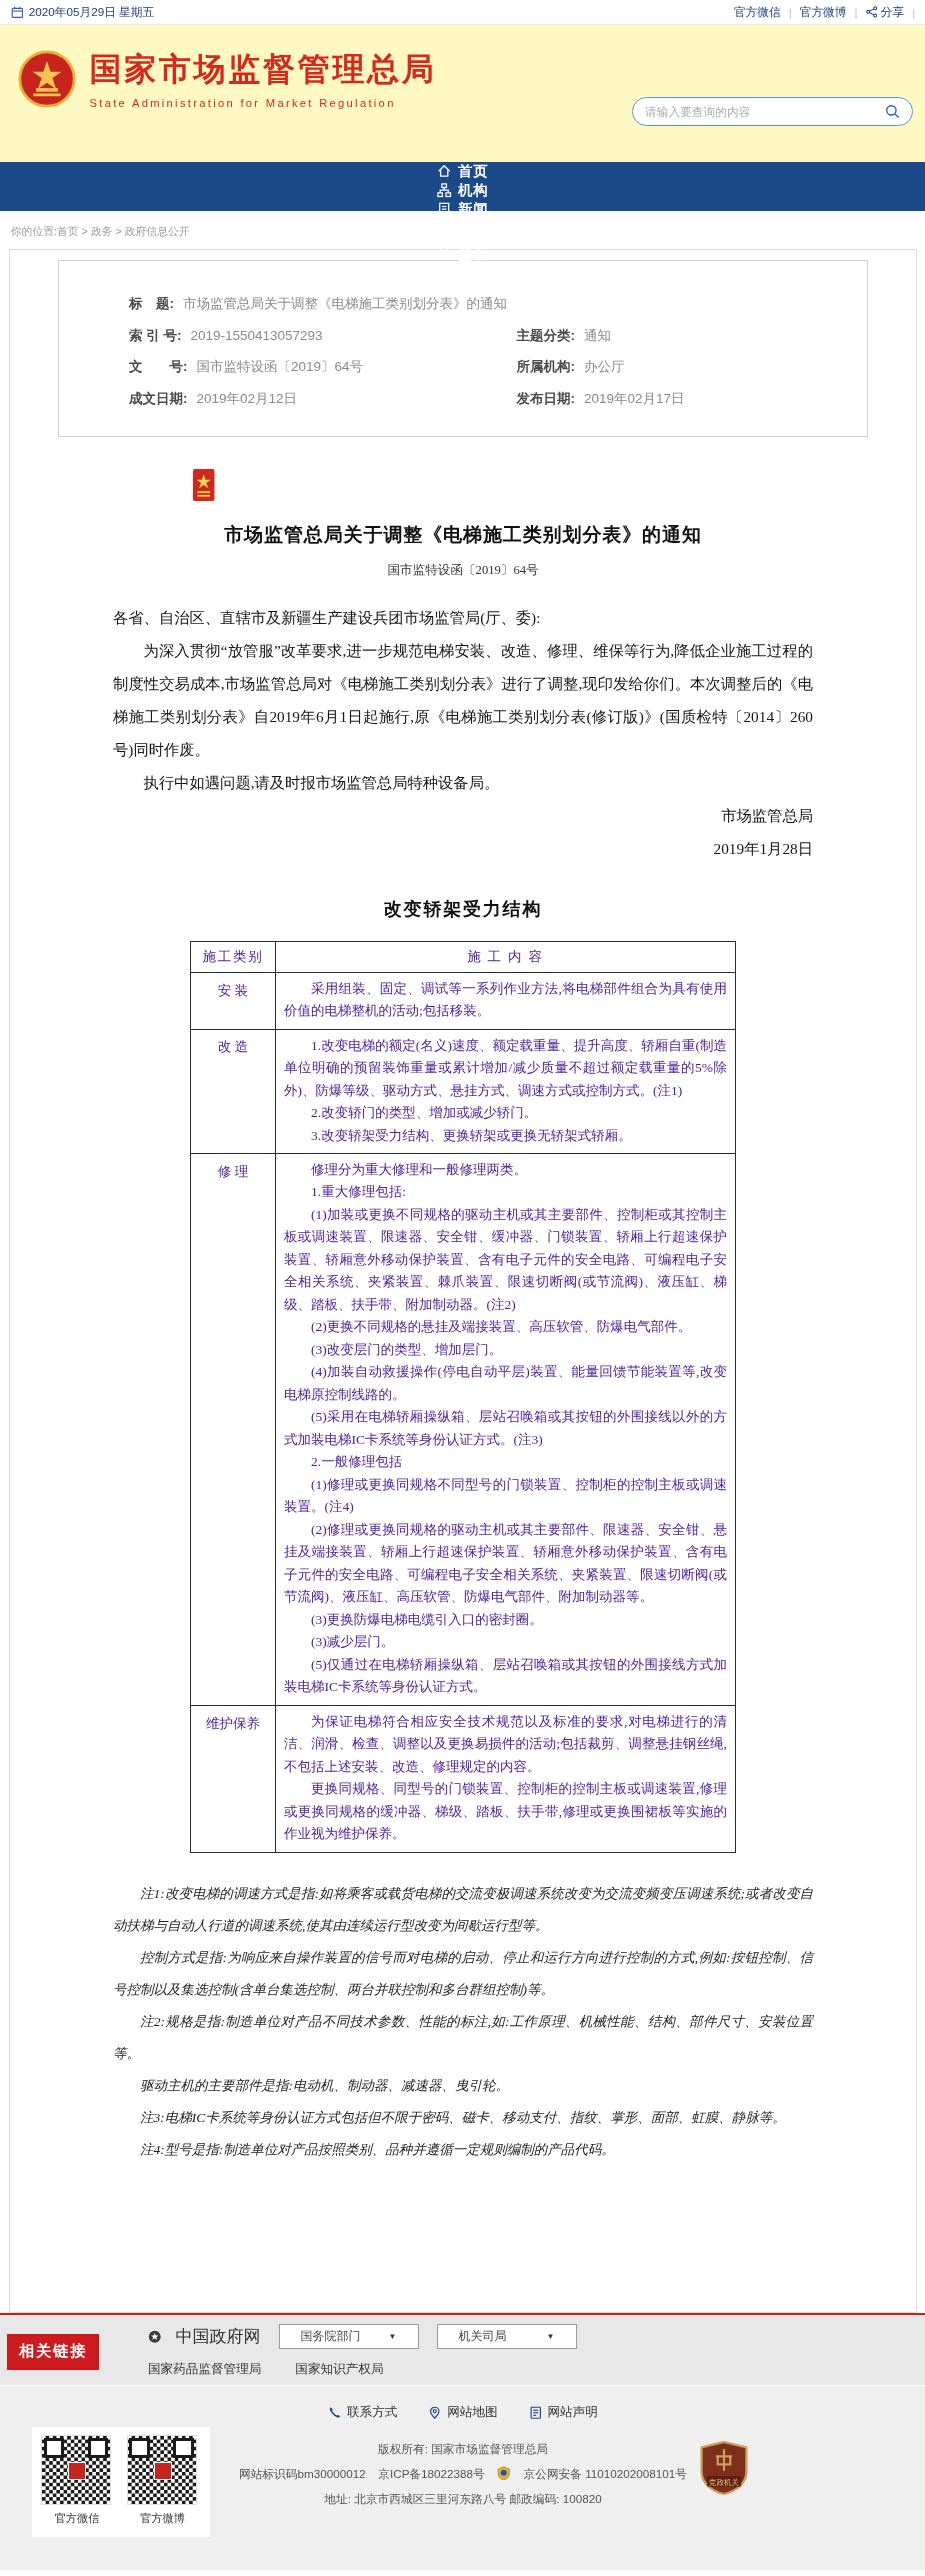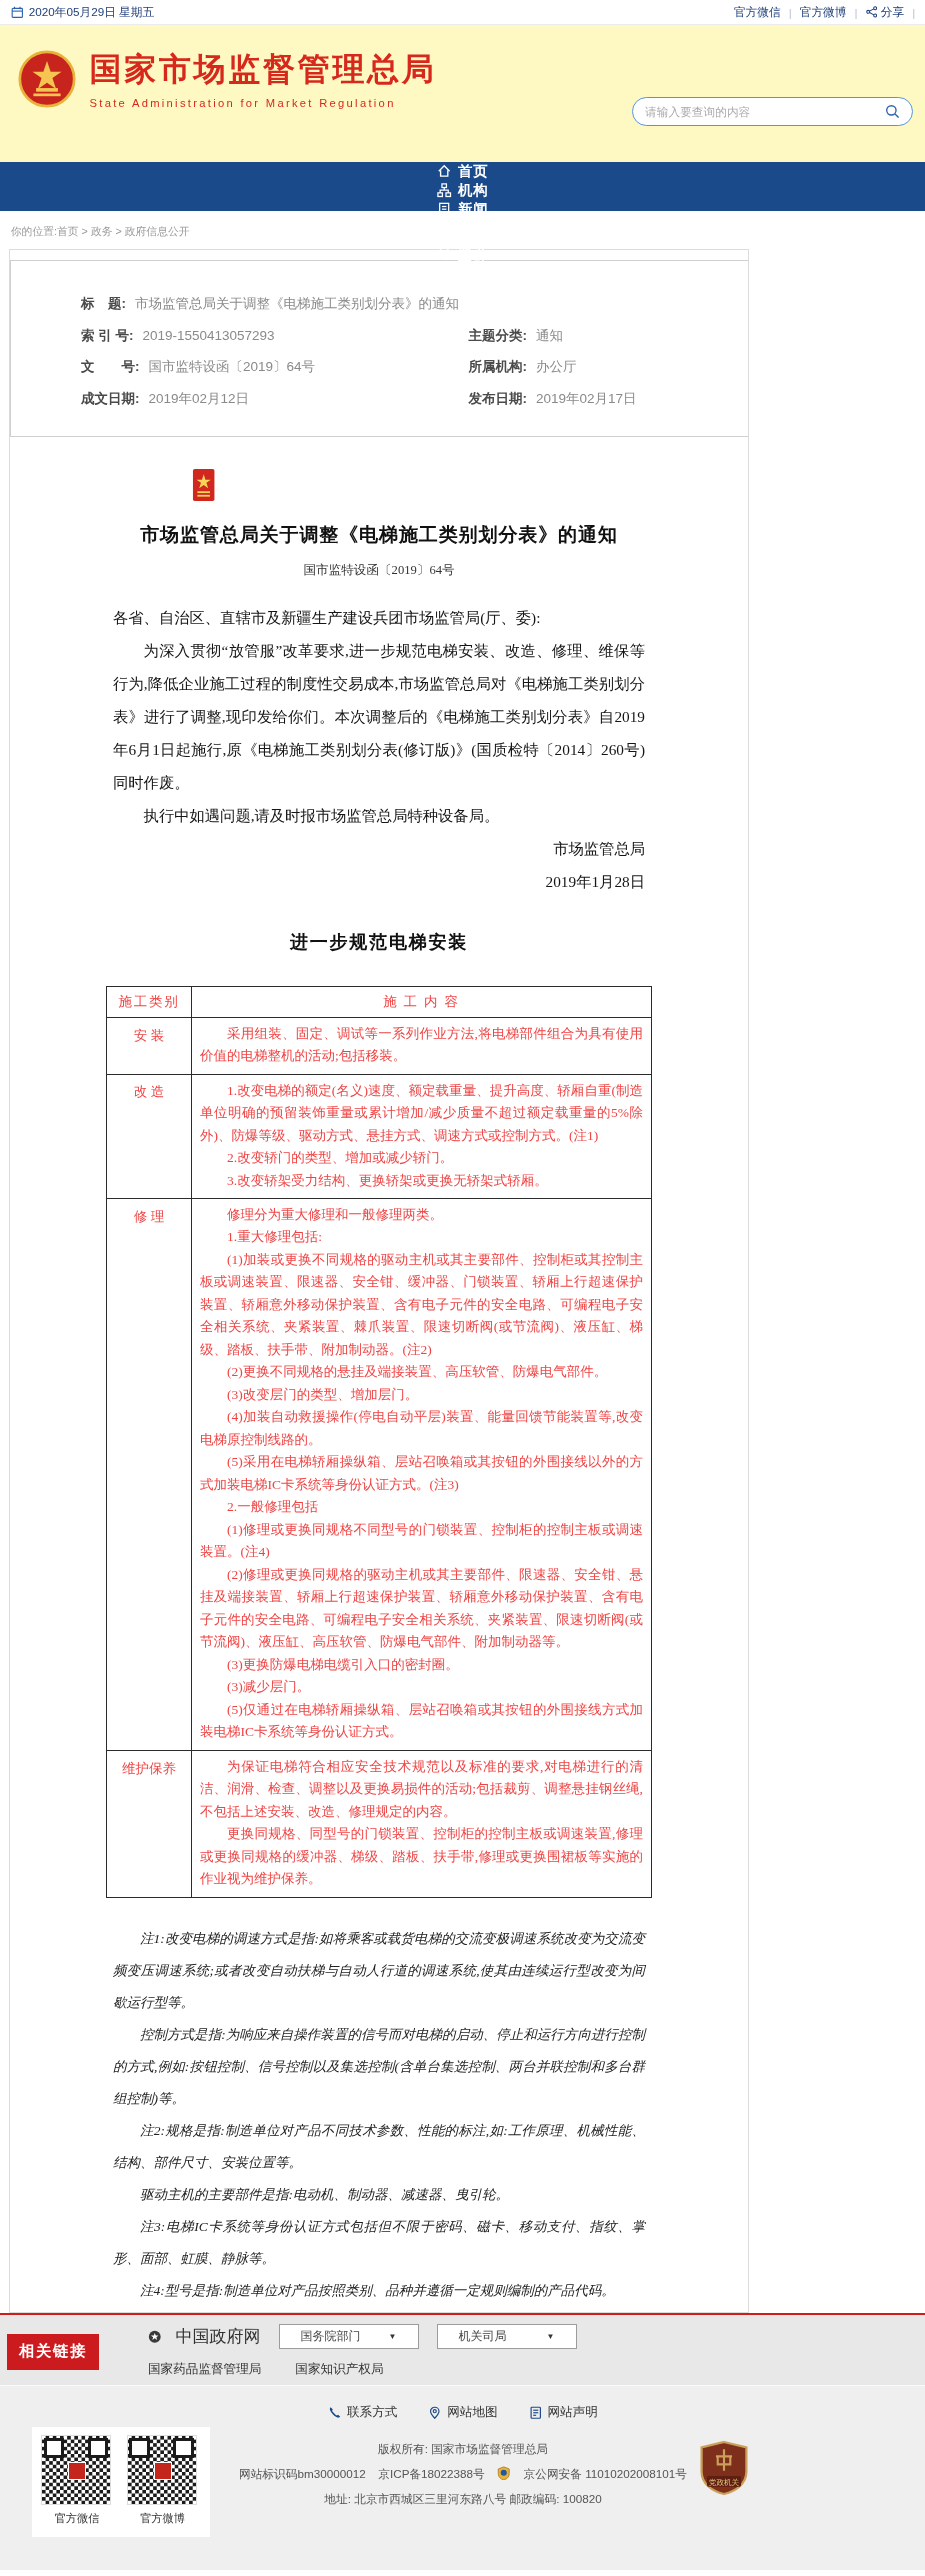--- a/index.html
+++ b/index.html
@@ -30,41 +30,41 @@
   
   .navbar { height:49px; background:#1b4a8b; display:flex; align-items:center;
             justify-content:flex-start; padding:0 38px;flex-direction:column; }
   .nav-item { display:flex; align-items:center; gap:6.3px; color:#fff; font-size:14.4px;
               font-weight:bold; cursor:pointer; letter-spacing:0.9px; }
 
   
   .breadcrumb { margin:13.5px 0 10px 10.8px; font-size:10.8px; color:#9a9a9a; }
 
   
-  .card { margin:0 9px; width:740px; height:2064px; border:0.9px solid #dcdcdc;
+  .card { margin:0 9px; width:908px; height:2064px; border:0.9px solid #dcdcdc;
           background:#fff; overflow:hidden; }
   .meta-box { margin:10.8px auto 0; width:810px; border:0.9px solid #cfcfcf; padding:27px 70px 21.6px; }
   .meta-row { display:flex; line-height:31.5px; font-size:13.5px; }
   .meta-cell { display:flex; }
   .meta-cell.w { width:58%; }
   .meta-label { color:#4a4a4a; font-weight:bold; white-space:pre; margin-right:9px; }
   .meta-value { color:#8a8a8a; }
 
   .doc-emblem { margin:31px 0 0 182px; width:23.4px; height:34px; }
   .doc-title { text-align:center; font-size:19px; font-weight:bold; color:#111; margin-top:20px; letter-spacing:0.9px; }
   .doc-no { text-align:center; font-size:12.6px; color:#333; margin-top:14.4px;
             font-family:"Liberation Serif","DejaVu Serif",serif; }
   .doc-body { margin:21.6px 103px 0; font-family:"Liberation Serif","DejaVu Serif",serif;
               font-size:15.3px; line-height:33px; color:#151515; text-align:justify; }
   .doc-body p.indent { text-indent:2em; }
   .sign { text-align:right; }
 
   .table-title { text-align:center; font-size:18px; font-weight:bold; color:#111; margin-top:32px; letter-spacing:1.8px; }
-  .doc-table { margin:32px auto 0; border-collapse:collapse; width:546px;
-               font-family:"Liberation Serif","DejaVu Serif",serif; color:#ef4444; }
+  .doc-table { margin:20px auto 0; border-collapse:collapse; width:546px;
+               font-family:"Liberation Serif","DejaVu Serif",serif; color:#4c1d95; }
   .doc-table th, .doc-table td { border:0.9px solid #2b2b2b; font-size:13.5px; line-height:22.5px; }
   .doc-table th { height:31.5px; text-align:center; font-weight:normal; letter-spacing:1.8px; }
   .doc-table td.cat { width:85px; text-align:center; vertical-align:top; padding-top:6.3px; }
   .doc-table td.content { padding:4.5px 8px 6.3px; vertical-align:top; text-align:justify; }
   .doc-table td.content p { text-indent:2em; }
 
   .notes { margin:25px 103px 0; font-family:"Liberation Serif","DejaVu Serif",serif;
            font-style:italic; font-size:13.5px; line-height:32px; color:#222; text-align:justify; }
   .notes p { text-indent:2em; }
 
@@ -292,21 +292,21 @@
   <div class="doc-no">国市监特设函〔2019〕64号</div>
 
   <div class="doc-body">
     <p>各省、自治区、直辖市及新疆生产建设兵团市场监管局(厅、委):</p>
     <p class="indent">为深入贯彻“放管服”改革要求,进一步规范电梯安装、改造、修理、维保等行为,降低企业施工过程的制度性交易成本,市场监管总局对《电梯施工类别划分表》进行了调整,现印发给你们。本次调整后的《电梯施工类别划分表》自2019年6月1日起施行,原《电梯施工类别划分表(修订版)》(国质检特〔2014〕260号)同时作废。</p>
     <p class="indent">执行中如遇问题,请及时报市场监管总局特种设备局。</p>
     <p class="sign">市场监管总局</p>
     <p class="sign">2019年1月28日</p>
   </div>
 
-  <div class="table-title">进一步规范电梯安装</div>
+  <div class="table-title">改变轿架受力结构</div>
 
   <table class="doc-table">
     <tbody>
         <tr>
       <th>施工类别</th>
       <th>施 工 内 容</th>
     </tr>
     <tr>
       <td class="cat">安 装</td>
       <td class="content">

